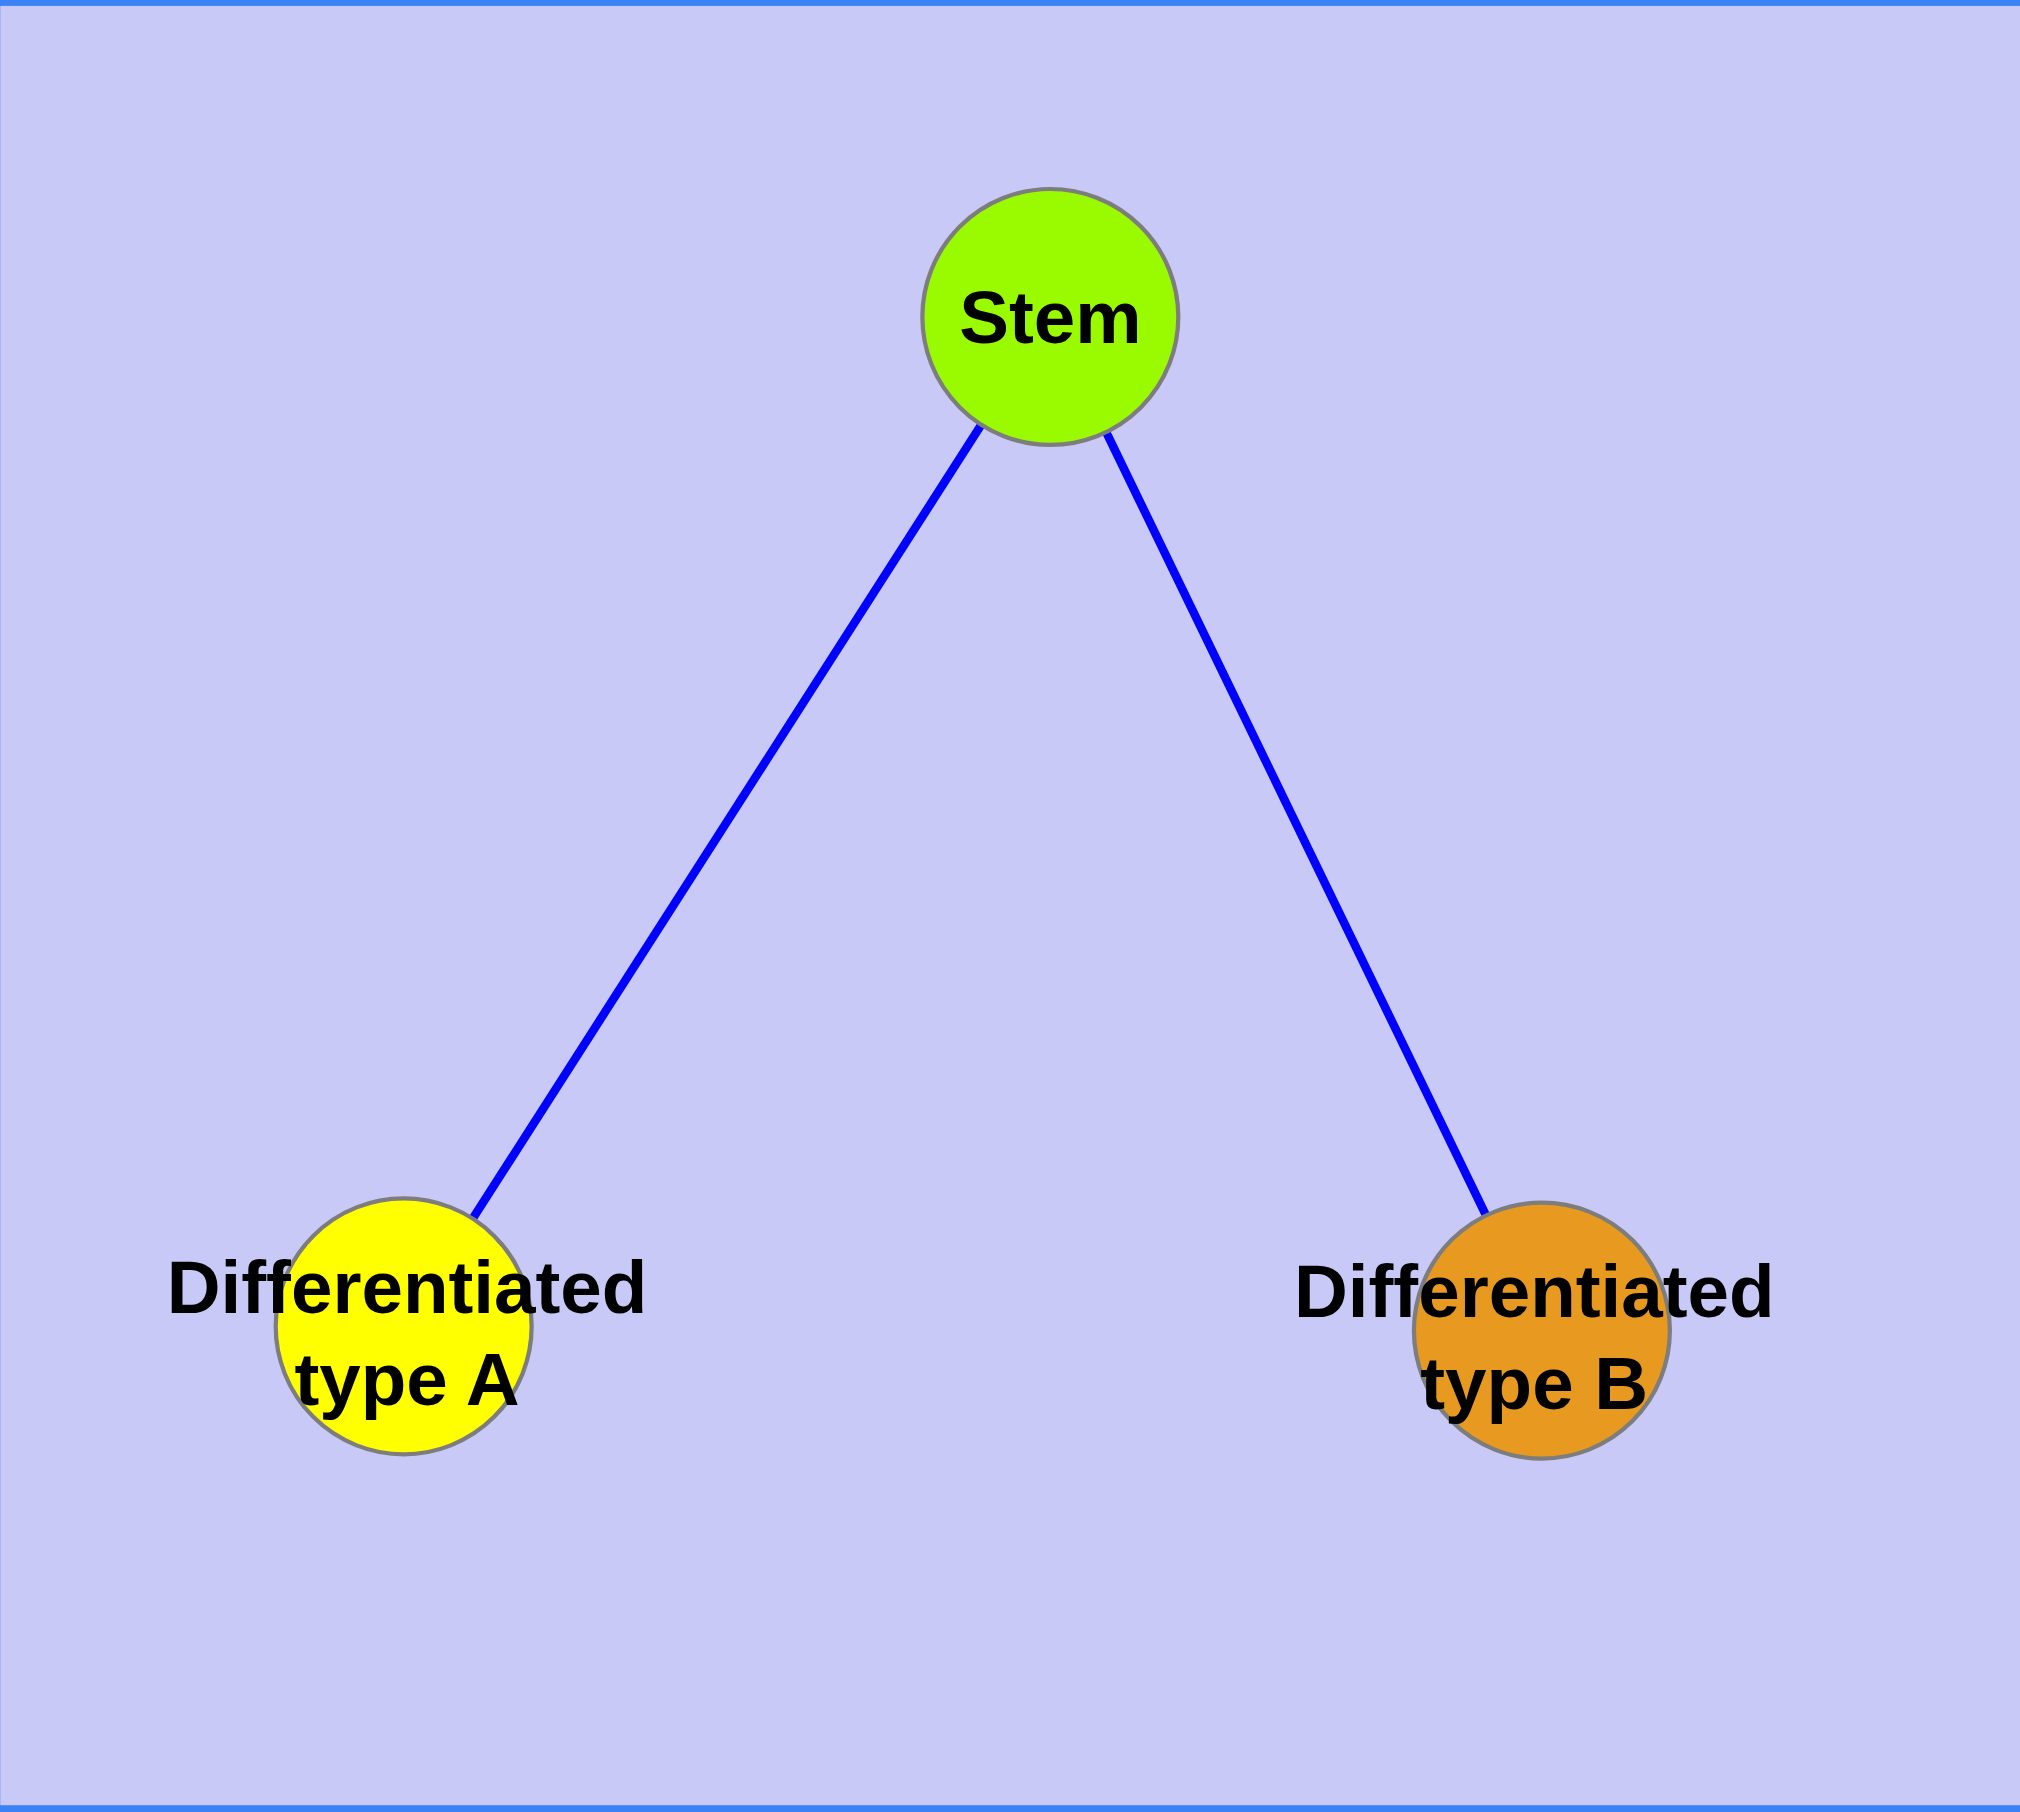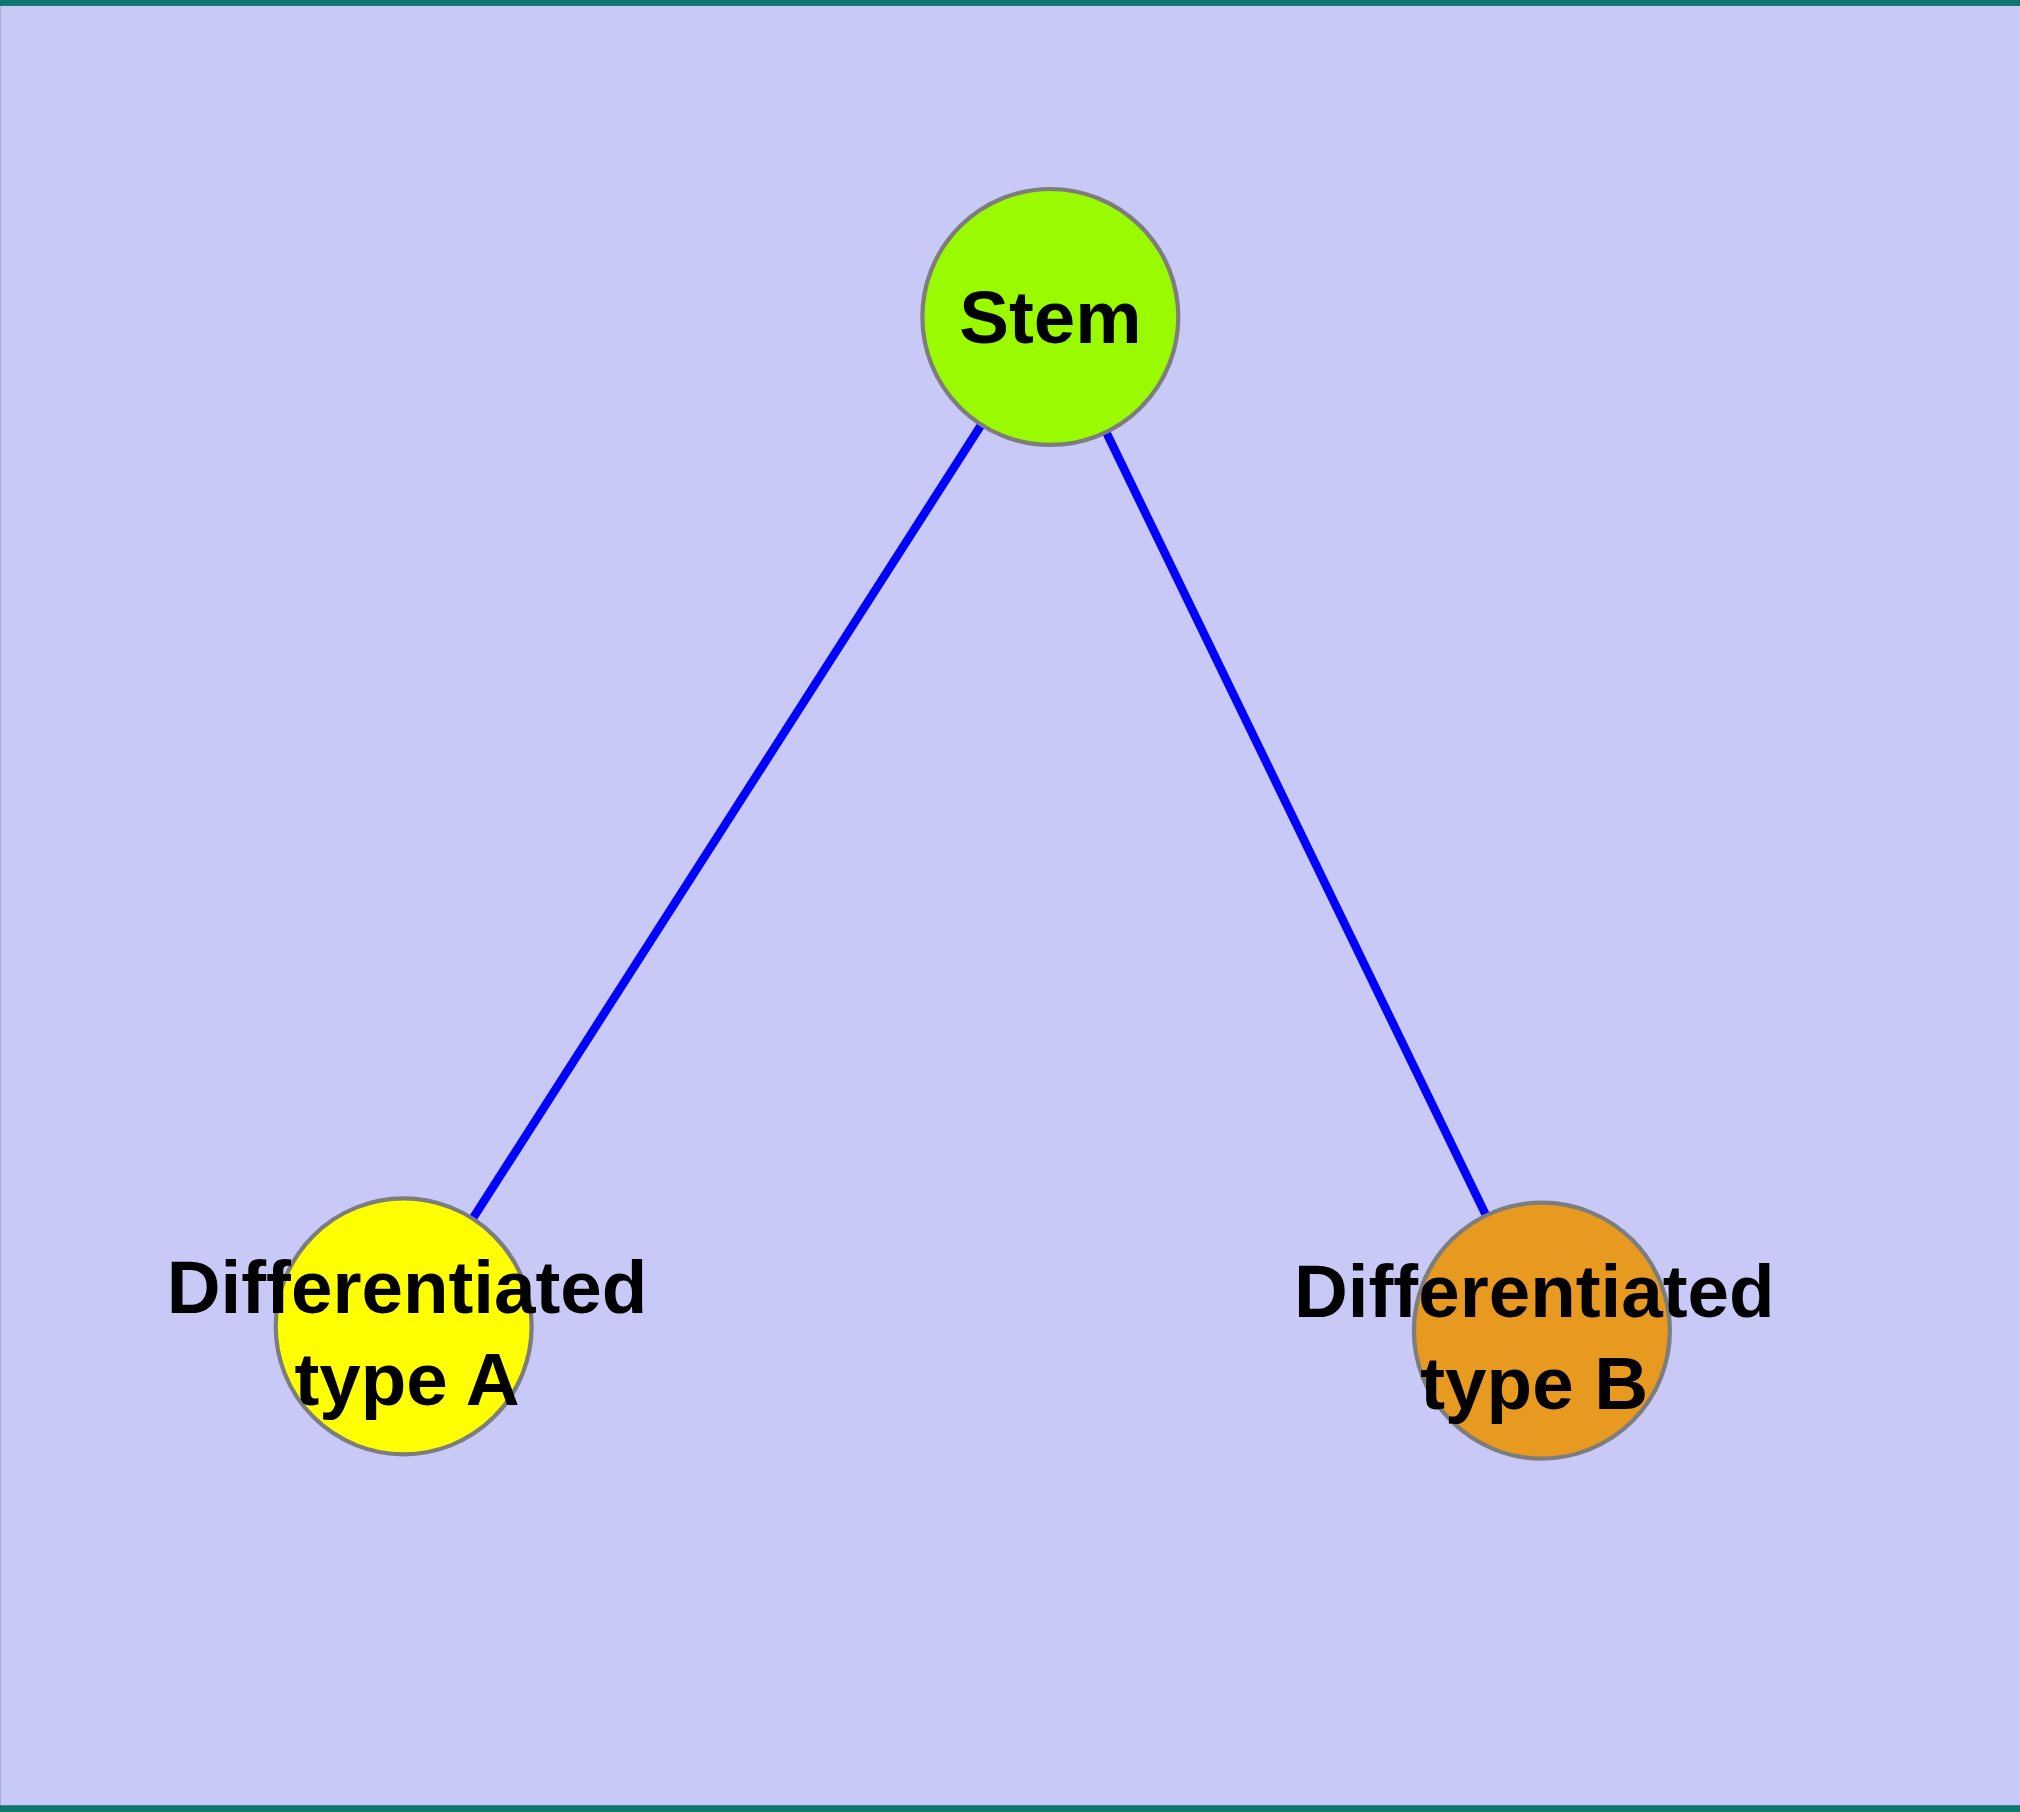--- a/index.html
+++ b/index.html
@@ -7,21 +7,21 @@
     padding: 0;
     background: #ffffff;
     width: 2021px;
     height: 1812px;
     overflow: hidden;
   }
   .stage {
     position: relative;
     width: 2021px;
     height: 1812px;
-    background: #0f766e;
+    background: #3b82f6;
   }
   svg.graph {
     display: block;
   }
   .edge-line {
     stroke-width: 10px;
     stroke-linecap: butt;
     fill: none;
   }
   .node-circle {

